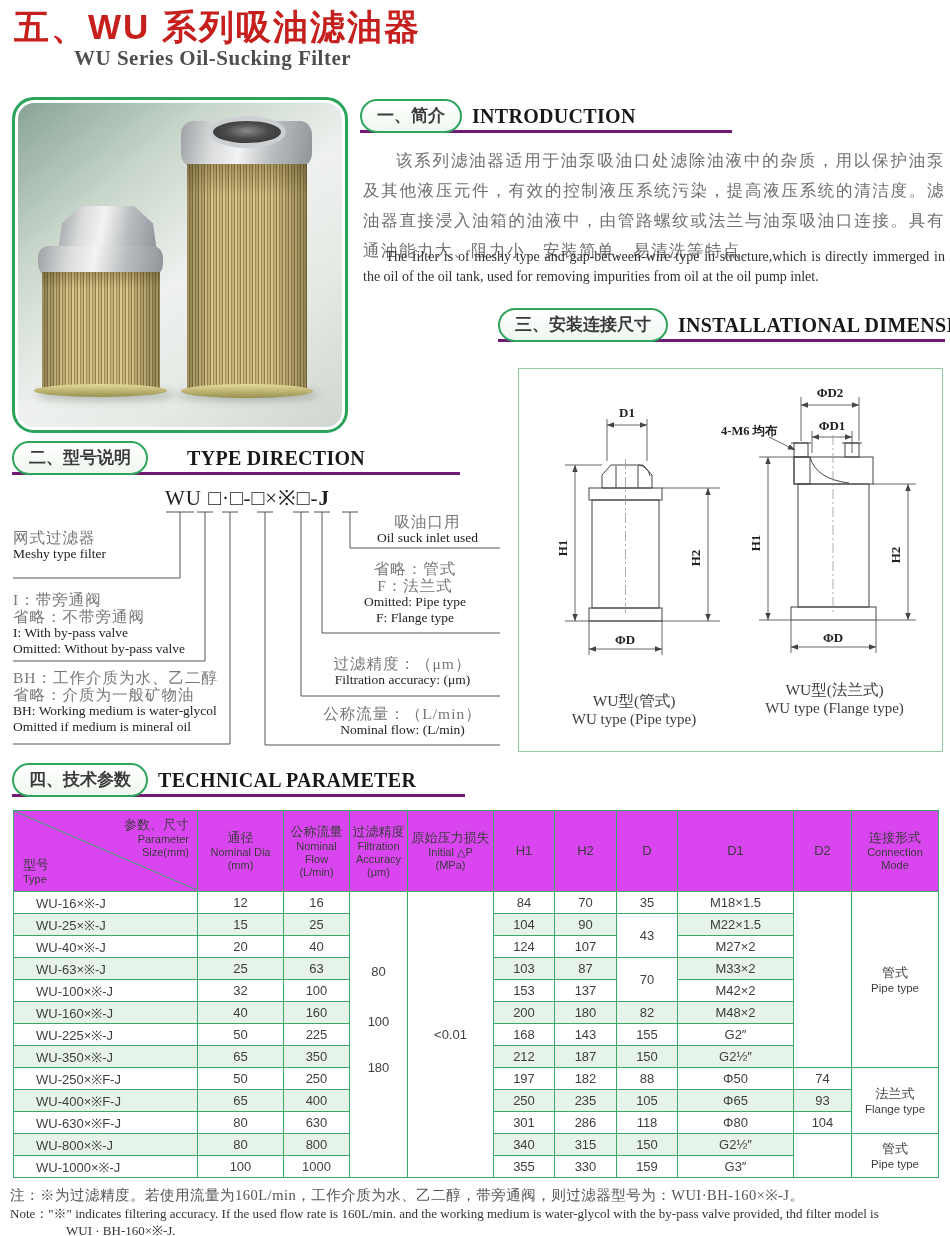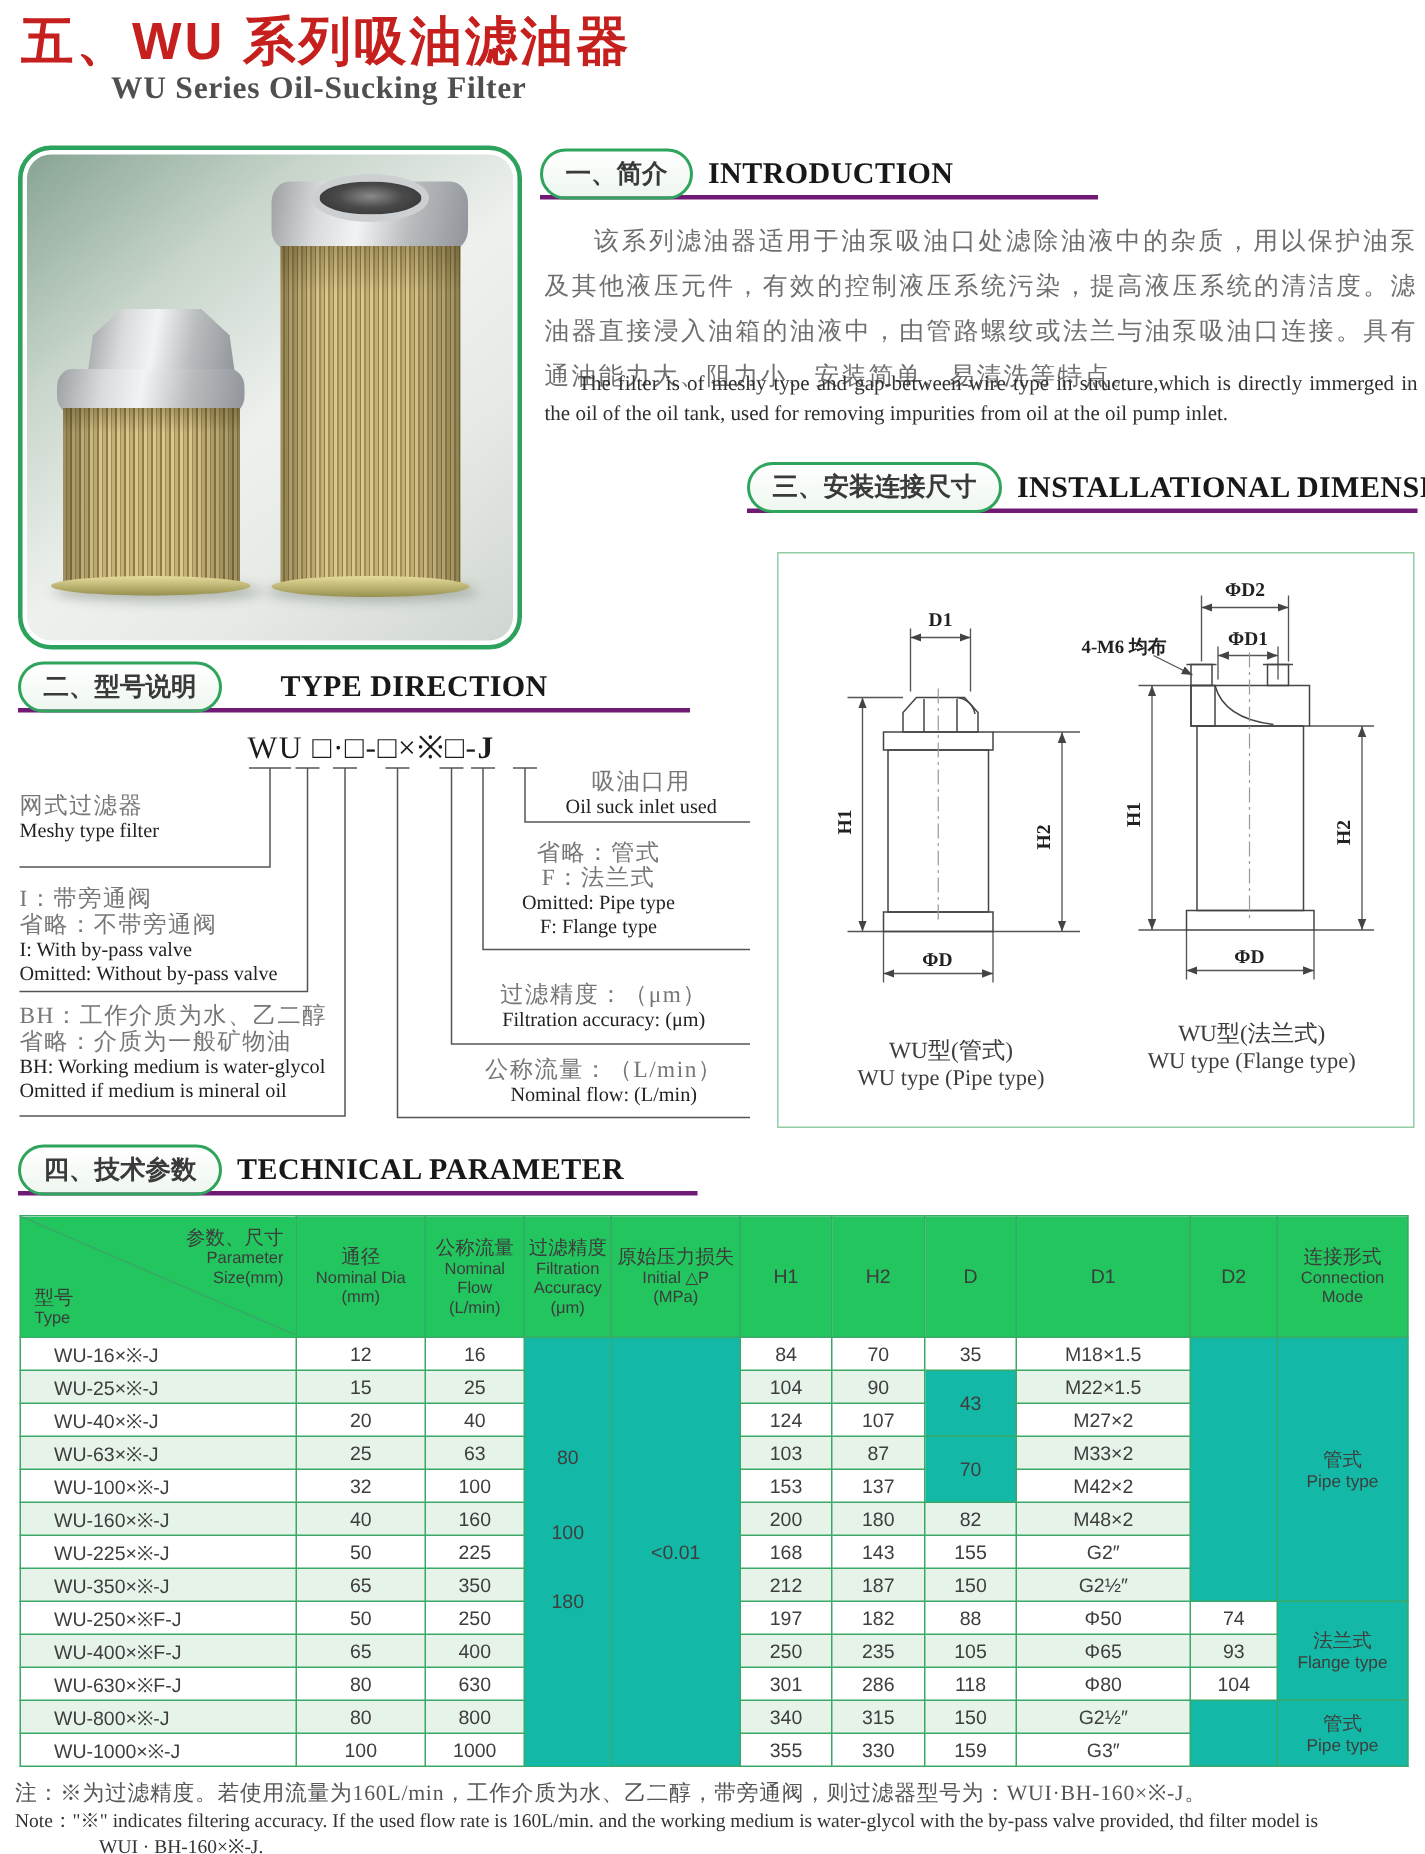--- a/index.html
+++ b/index.html
@@ -53,28 +53,28 @@
   #model-code .suffix{font-weight:bold;}
   .lbl{position:absolute;}
   .lbl .zh{font-size:15.5px;line-height:17px;color:#777;letter-spacing:1px;}
   .lbl .en{font-size:13.5px;line-height:16px;color:#222;}
   .lbl.right{text-align:center;}
 
   
   #tech-table{position:absolute;left:13px;top:810px;border-collapse:collapse;table-layout:fixed;width:925px;
               font-family:"Liberation Sans",sans-serif;}
   #tech-table th,#tech-table td{border:1px solid #3aa866;padding:0;}
-  #tech-table thead th{background:#22c55e;height:80px;font-weight:normal;vertical-align:middle;}
+  #tech-table thead th{background:#d946ef;height:80px;font-weight:normal;vertical-align:middle;}
   .hz{font-size:13px;color:#3c3c3c;line-height:16px;}
   .he{font-size:11px;color:#3c3c3c;line-height:13px;}
   #tech-table tbody tr{height:22px;}
   #tech-table tbody tr:nth-child(even){background:#e5f3e9;}
   #tech-table tbody td{font-size:13px;color:#3e3e3e;text-align:center;background:transparent;}
   #tech-table td.t{text-align:left;padding-left:22px;font-size:13px;}
-  #tech-table td.m{background:#14b8a6;}
+  #tech-table td.m{background:#ffffff;}
   #corner{position:relative;}
   #corner .tr{position:absolute;right:8px;top:6px;text-align:right;}
   #corner .bl{position:absolute;left:9px;bottom:5px;text-align:left;}
   #filt-cell{position:relative;}
   #filt-cell span{position:absolute;left:0;width:100%;text-align:center;}
   .conn-zh{font-size:13px;line-height:16px;}
   .conn-en{font-size:11.5px;line-height:14px;}
 
   
   #note-zh{left:10px;top:1184px;font-size:14.5px;color:#555;letter-spacing:.5px;}
@@ -252,21 +252,21 @@
   <div class="lbl" style="left:3px;top:186px;width:240px;">
     <div class="zh">BH：工作介质为水、乙二醇</div>
     <div class="zh">省略：介质为一般矿物油</div>
     <div class="en">BH: Working medium is water-glycol</div>
     <div class="en">Omitted if medium is mineral oil</div>
   </div>
   <div class="lbl right" style="left:345px;top:30px;width:145px;">
     <div class="zh">吸油口用</div>
     <div class="en">Oil suck inlet used</div>
   </div>
-  <div class="lbl right" style="left:304px;top:77px;width:170px;">
+  <div class="lbl right" style="left:320px;top:77px;width:170px;">
     <div class="zh">省略：管式</div>
     <div class="zh">F：法兰式</div>
     <div class="en">Omitted: Pipe type</div>
     <div class="en">F: Flange type</div>
   </div>
   <div class="lbl right" style="left:295px;top:172px;width:195px;">
     <div class="zh">过滤精度：（μm）</div>
     <div class="en">Filtration accuracy: (μm)</div>
   </div>
   <div class="lbl right" style="left:295px;top:222px;width:195px;">

